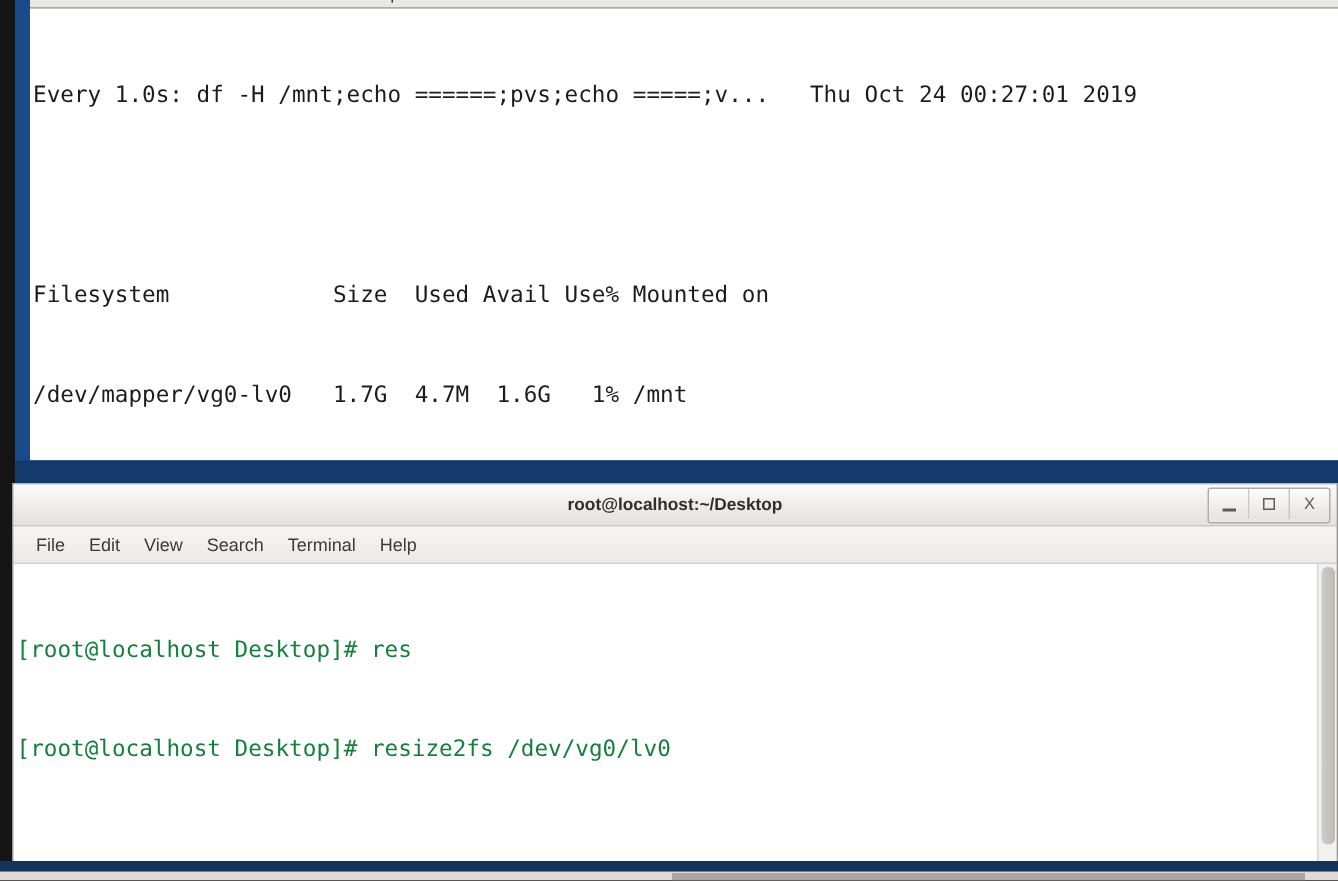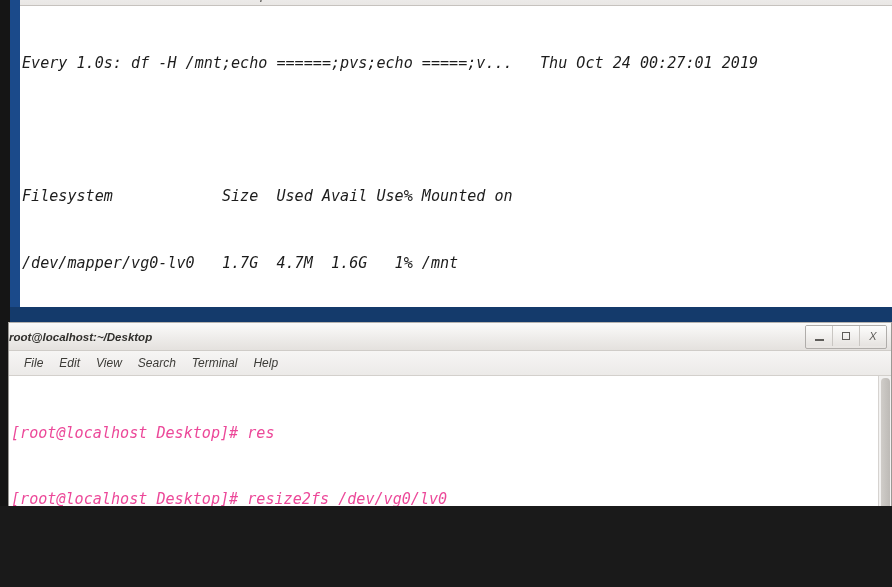--- a/index.html
+++ b/index.html
@@ -9,24 +9,23 @@
   }
   body {
     width: 892px;
     height: 587px;
     overflow: hidden;
     font-family: "DejaVu Sans Mono", monospace;
   }
   .screen {
     position: relative;
     width: 892px;
-    height: 506px;
+    height: 587px;
     background: #151515;
     overflow: hidden;
-    font-style: italic;
   }
 
   
   .win-top {
     position: absolute;
     left: 10px;
     top: 0;
     width: 882px;
     height: 311px;
     background: #1b4a8a;
@@ -88,21 +87,21 @@
     box-sizing: border-box;
     overflow: hidden;
   }
   .titlebar {
     position: relative;
     height: 27px;
     background: linear-gradient(to bottom, #fbfbfa 0%, #eeecea 55%, #e4e1de 100%);
     border-bottom: 1px solid #cfccc8;
     display: flex;
     align-items: center;
-    justify-content: flex-start;
+    justify-content: center;
   }
   .titlebar-title {
     font-family: "Liberation Sans", sans-serif;
     font-size: 11.5px;
     font-weight: bold;
     color: #2f2e2b;
   }
   .winbtns {
     position: absolute;
     right: 4px;
@@ -147,21 +146,21 @@
     color: #3c3b37;
   }
   .menubar span {
     padding: 1px 7px;
     margin-right: 2px;
   }
   .term-bot-body {
     position: relative;
     height: 199px;
     background: #ffffff;
-    color: #ec4899;
+    color: #15803d;
     font-family: "DejaVu Sans Mono", monospace;
     font-size: 15.1px;
     line-height: 22.3px;
     white-space: pre;
     overflow: hidden;
     padding: 1px 0 0 2px;
     box-sizing: border-box;
   }
   .term-bot-body .line { height: 22.3px; }
   .scrollbar {

